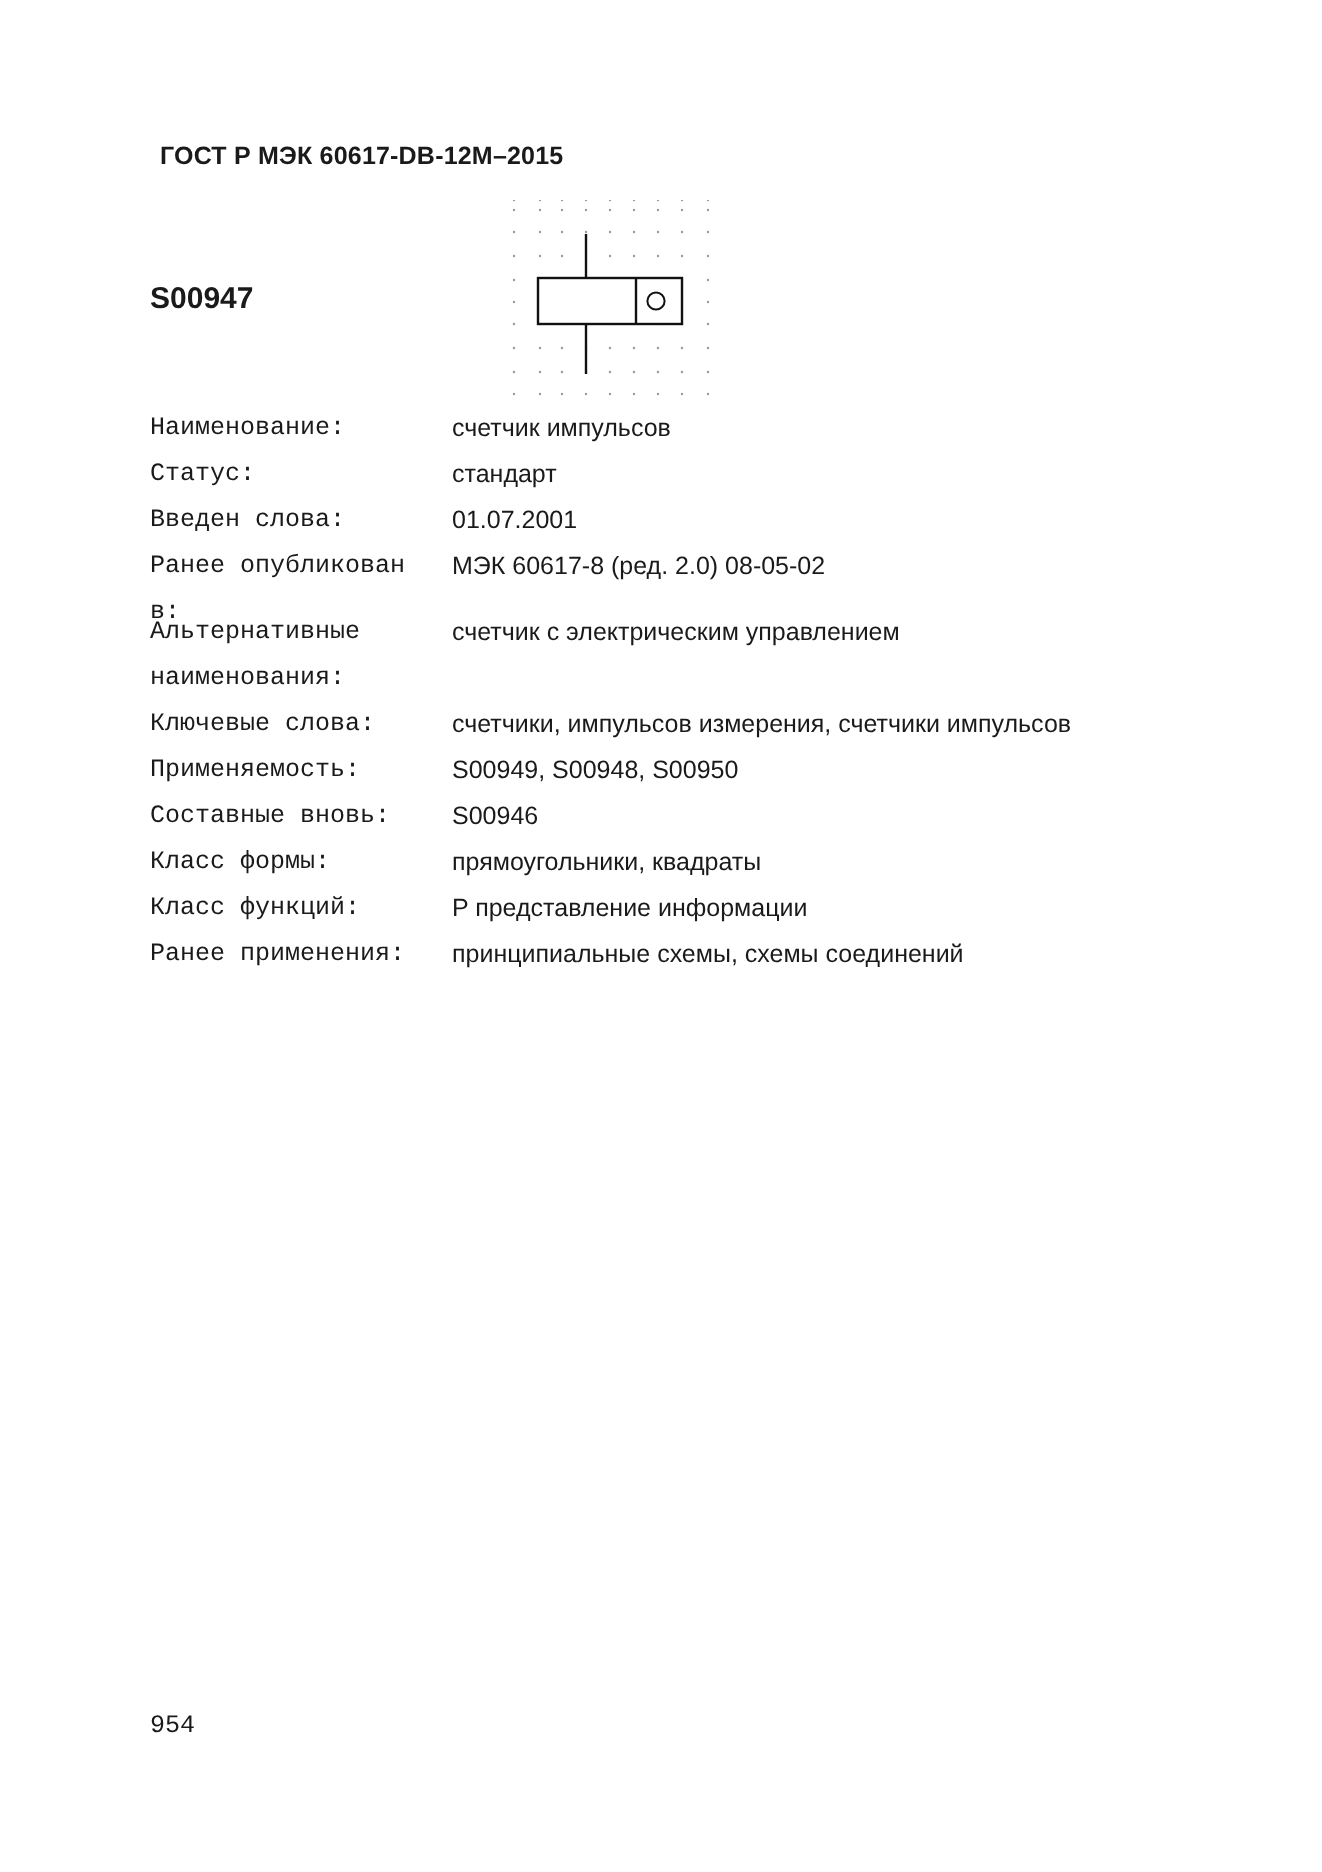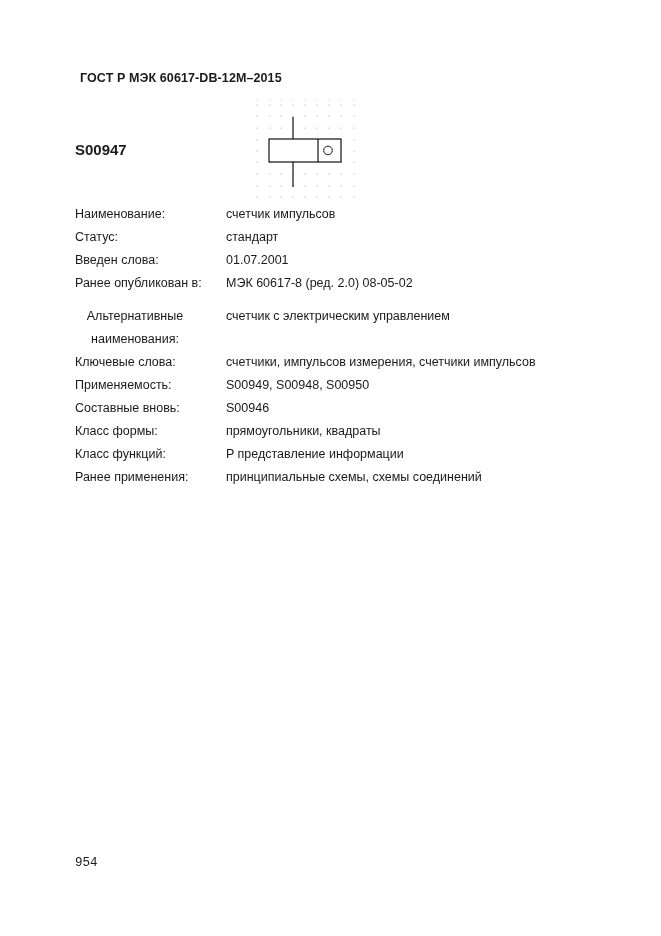--- a/index.html
+++ b/index.html
@@ -54,24 +54,24 @@
     }
     .prop-row.tall {
       height: 46px;
     }
     .prop-label {
       position: absolute;
       left: 0;
       top: 0;
       width: 150px;
       white-space: normal;
+      font-family: Liberation Mono, monospace;
     }
     .prop-row.tall .prop-label {
       width: 120px;
-      text-align: center;
     }
     .prop-value {
       position: absolute;
       left: 151px;
       top: 0;
       white-space: nowrap;
     }
     .page-number {
       position: absolute;
       left: 75px;

